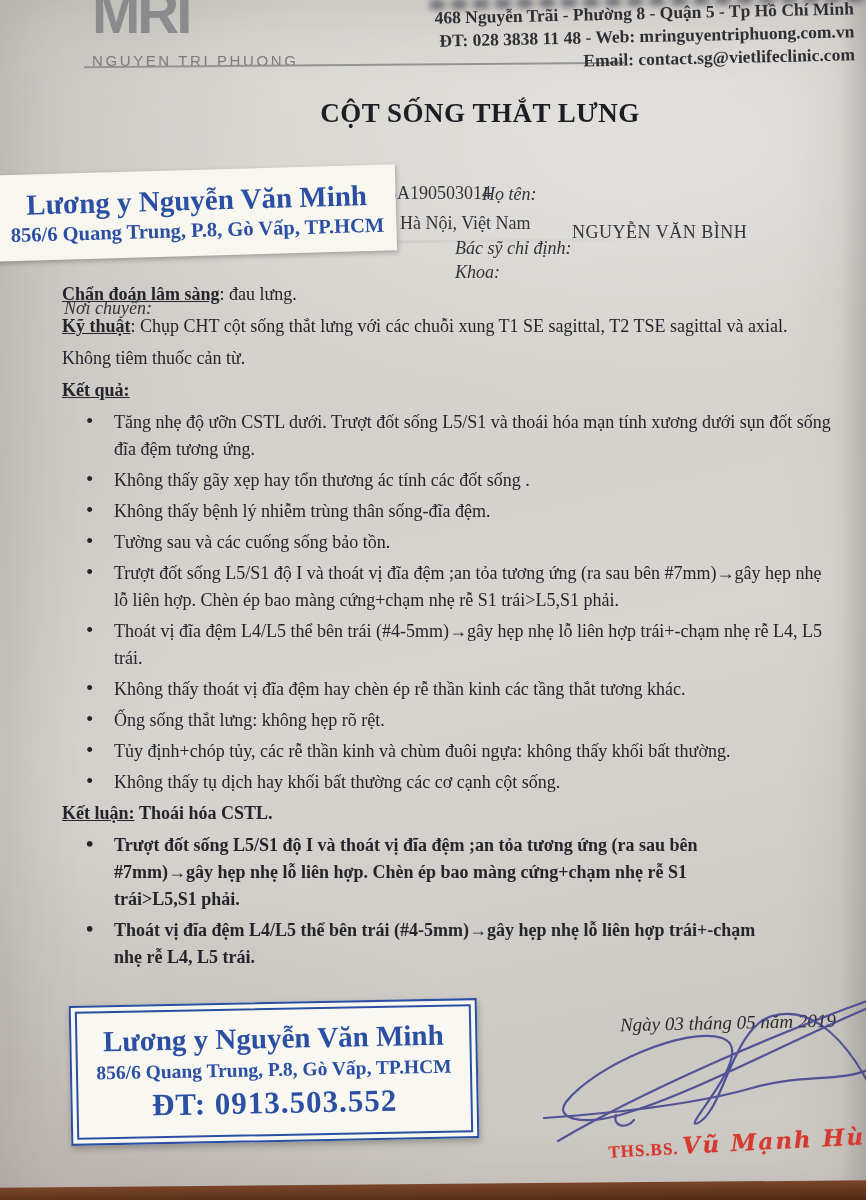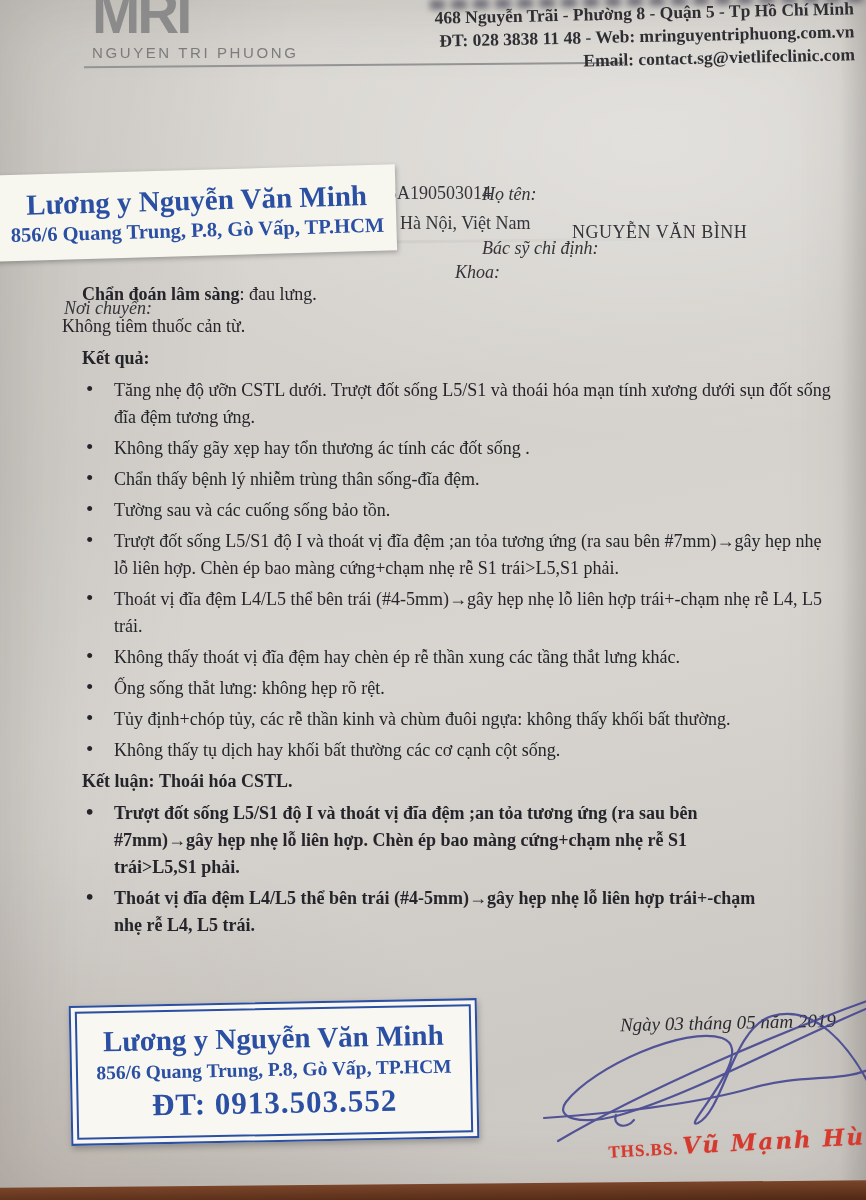--- a/index.html
+++ b/index.html
@@ -22,21 +22,21 @@
     background:linear-gradient(180deg,#7a452a,#47220f);transform:rotate(-.5deg);}
   .top-smudge{position:absolute;left:430px;top:-4px;width:436px;height:10px;
     background:repeating-linear-gradient(90deg,rgba(40,40,60,.55) 0 14px,rgba(40,40,60,.1) 14px 22px);
     filter:blur(3px);transform:rotate(-1deg);}
 
   
   .logo-wrap{position:absolute;left:92px;top:-16px;}
   .logo-mri{font-family:"Liberation Sans","DejaVu Sans",sans-serif;font-weight:700;
     font-size:58px;letter-spacing:-3px;color:#8b8b8b;transform:scaleY(1.02);line-height:1;}
   .logo-sub{font-family:"Liberation Sans","DejaVu Sans",sans-serif;font-size:15px;
-    letter-spacing:2.6px;color:#7c7c7c;margin-top:2px;}
+    letter-spacing:2.6px;color:#7c7c7c;margin-top:10px;}
   .header-rule{position:absolute;left:84px;top:64px;width:540px;height:2px;background:#949494;transform:rotate(-.5deg);}
   .clinic-info{position:absolute;right:12px;top:2px;text-align:right;font-size:17.5px;line-height:23px;
     color:#2e2e33;transform:rotate(-1.3deg);font-weight:600;}
 
   
   .title-block{position:absolute;left:120px;top:96px;width:720px;text-align:center;}
   .title-block div{font-weight:700;font-size:27px;letter-spacing:.5px;color:#1d1d22;line-height:34px;}
 
   
   .pt{position:absolute;font-size:18px;color:#34343a;}
@@ -44,21 +44,21 @@
   .stamp-top{position:absolute;left:-10px;top:170px;width:406px;height:86px;z-index:5;
     background:#f7f6ef;box-shadow:1px 2px 5px rgba(0,0,0,.28);transform:rotate(-1.6deg);
     display:flex;flex-direction:column;justify-content:center;align-items:center;padding-left:8px;box-sizing:border-box;}
   .stamp-top .l1{color:#2b4fa2;font-weight:700;font-size:29px;line-height:34px;}
   .stamp-top .l2{color:#2b4fa2;font-weight:600;font-size:20.5px;line-height:26px;}
 
   
   .body-text{position:absolute;left:0;top:281px;width:100%;box-sizing:border-box;
     padding:0 26px 0 62px;font-size:18px;line-height:27px;}
   .body-text p{margin:0 0 5px 0;}
-  .lbl{font-weight:700;margin-left:20px;}
+  .lbl{font-weight:700;text-decoration:underline;}
   ul.findings{list-style:none;margin:0 0 4px 0;padding:0;}
   ul.findings li{position:relative;padding-left:52px;margin-bottom:4px;}
   ul.findings li::before{content:"•";position:absolute;left:24px;top:-1px;font-size:21px;}
   ul.conclusions li{font-weight:700;padding-right:78px;}
   .concl-line .rest{font-weight:700;}
 
   
   .card{position:absolute;left:70px;top:1002px;width:408px;z-index:6;background:#f8f7f1;
     border:2px solid #2b4fa2;padding:4px;transform:rotate(-1.1deg);box-shadow:1px 3px 6px rgba(0,0,0,.25);box-sizing:border-box;}
   .card-inner{border:2px solid #2b4fa2;text-align:center;padding:10px 6px 12px;}
@@ -89,47 +89,49 @@
     <div class="logo-sub">NGUYEN TRI PHUONG</div>
   </div>
   <div class="header-rule"></div>
   <div class="clinic-info">
     <div>468 Nguyễn Trãi - Phường 8 - Quận 5 - Tp Hồ Chí Minh</div>
     <div>ĐT: 028 3838 11 48 - Web: mringuyentriphuong.com.vn</div>
     <div>Email: contact.sg@vietlifeclinic.com</div>
   </div>
 
   <div class="title-block">
+    <div>CỘT SỐNG THẮT LƯNG</div>
   </div>
 
   <span class="pt" style="left:385px;top:183px;">BA190503014</span>
   <span class="pt it" style="left:482px;top:184px;">Họ tên:</span>
   <span class="pt" style="left:572px;top:184px;letter-spacing:.5px;margin-top:38px;">NGUYỄN VĂN BÌNH</span>
   <span class="pt" style="left:382px;top:213px;">g, Hà Nội, Việt Nam</span>
-  <span class="pt it" style="left:482px;top:238px;font-style:italic;">Bác sỹ chỉ định:</span>
+  <span class="pt it" style="left:455px;top:238px;font-style:italic;">Bác sỹ chỉ định:</span>
   <span class="pt it" style="left:64px;top:262px;margin-top:36px;">Nơi chuyển:</span>
   <span class="pt it" style="left:455px;top:262px;">Khoa:</span>
 
   <div class="stamp-top">
     <div class="l1">Lương y Nguyễn Văn Minh</div>
     <div class="l2">856/6 Quang Trung, P.8, Gò Vấp, TP.HCM</div>
   </div>
 
   <div class="body-text">
     <p><span class="lbl">Chẩn đoán lâm sàng</span><span>: đau lưng.</span></p>
+    <p><span class="lbl">Kỹ thuật</span><span>: Chụp CHT cột sống thắt lưng với các chuỗi xung T1 SE sagittal, T2 TSE sagittal và axial.</span></p>
     <p>Không tiêm thuốc cản từ.</p>
     <p><span class="lbl">Kết quả:</span></p>
     <ul class="findings">
       <li>Tăng nhẹ độ ưỡn CSTL dưới. Trượt đốt sống L5/S1 và thoái hóa mạn tính xương dưới sụn đốt sống đĩa đệm tương ứng.</li>
       <li>Không thấy gãy xẹp hay tổn thương ác tính các đốt sống .</li>
-      <li>Chẩn thấy bệnh lý nhiễm trùng thân sống-đĩa đệm.</li>
+      <li>Không thấy bệnh lý nhiễm trùng thân sống-đĩa đệm.</li>
       <li>Tường sau và các cuống sống bảo tồn.</li>
       <li>Trượt đốt sống L5/S1 độ I và thoát vị đĩa đệm ;an tỏa tương ứng (ra sau bên #7mm)→gây hẹp nhẹ lỗ liên hợp. Chèn ép bao màng cứng+chạm nhẹ rễ S1 trái&gt;L5,S1 phải.</li>
       <li>Thoát vị đĩa đệm L4/L5 thể bên trái (#4-5mm)→gây hẹp nhẹ lỗ liên hợp trái+-chạm nhẹ rễ L4, L5 trái.</li>
-      <li>Không thấy thoát vị đĩa đệm hay chèn ép rễ thần xung các tầng thắt lưng khác.</li>
+      <li>Không thấy thoát vị đĩa đệm hay chèn ép rễ thần kinh các tầng thắt tương khác.</li>
       <li>Ống sống thắt lưng:  không hẹp rõ rệt.</li>
       <li>Tủy định+chóp tủy, các rễ thần kinh và chùm đuôi ngựa: không thấy khối bất thường.</li>
       <li>Không thấy tụ dịch hay khối bất thường các cơ cạnh cột sống.</li>
     </ul>
     <p class="concl-line"><span class="lbl">Kết luận:</span><span class="rest">&nbsp;</span><span class="rest">Thoái hóa CSTL.</span></p>
     <ul class="findings conclusions">
       <li>Trượt đốt sống L5/S1 độ I và thoát vị đĩa đệm ;an tỏa tương ứng (ra sau bên #7mm)→gây hẹp nhẹ lỗ liên hợp. Chèn ép bao màng cứng+chạm nhẹ rễ S1 trái&gt;L5,S1 phải.</li>
       <li>Thoát vị đĩa đệm L4/L5 thể bên trái (#4-5mm)→gây hẹp nhẹ lỗ liên hợp trái+-chạm nhẹ rễ L4, L5 trái.</li>
     </ul>
   </div>

